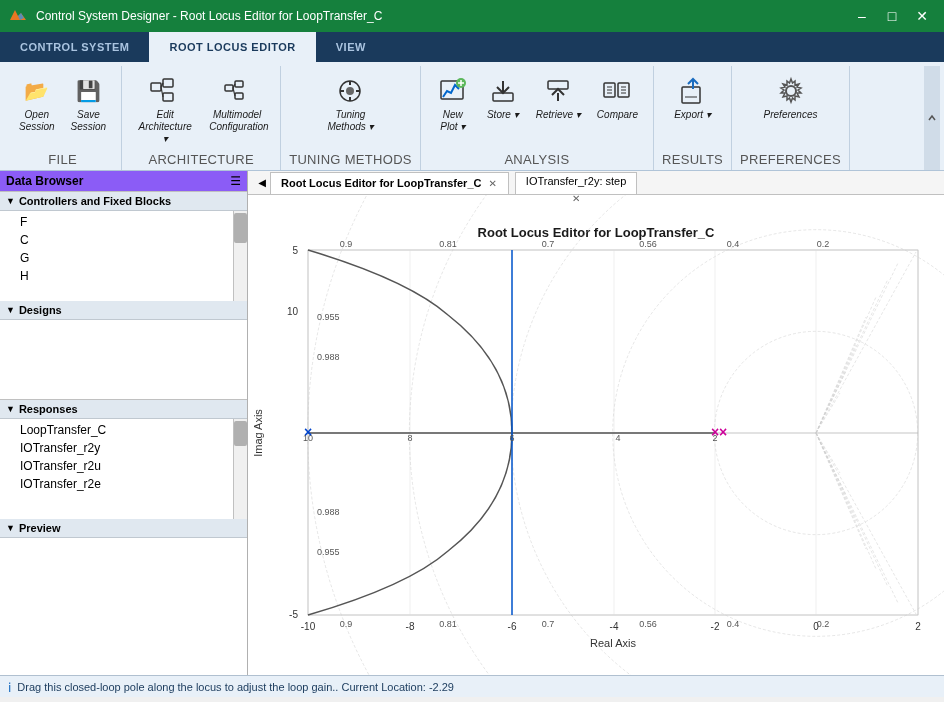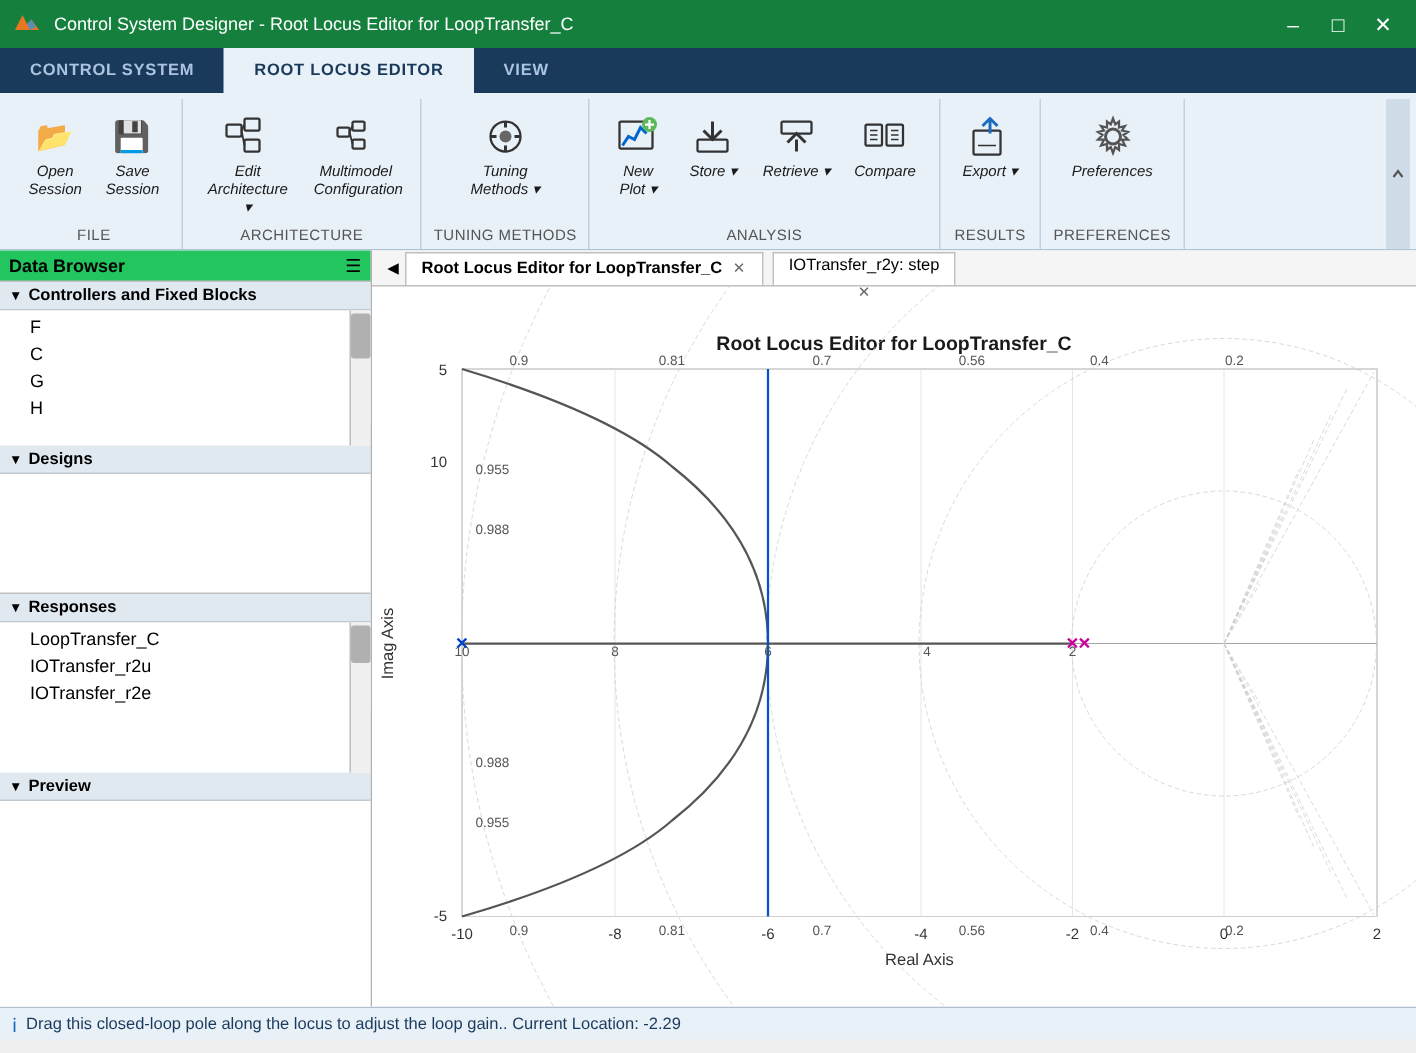--- a/index.html
+++ b/index.html
@@ -90,21 +90,21 @@
       color: #1a1a1a;
       gap: 2px;
     }
     .ribbon-icon {
       width: 32px; height: 32px;
       display: flex; align-items: center; justify-content: center;
       font-size: 20px;
     }
     .ribbon-label { font-size: 10px; line-height: 1.2; max-width: 56px; text-align: center; font-style: italic; }
     .ribbon-group-label {
-      font-size: 10px;
+      font-size: 13px;
       color: #555;
       padding: 2px 0 3px 0;
       text-transform: uppercase;
       letter-spacing: 0.3px;
     }
     .ribbon-collapse {
       width: 16px;
       background: #d0dce8;
       border: none;
       display: flex;
@@ -128,21 +128,21 @@
       background: white;
       border-right: 1px solid #b0b0b0;
       display: flex;
       flex-direction: column;
       flex-shrink: 0;
     }
     .data-browser-header {
       display: flex;
       align-items: center;
       justify-content: space-between;
-      background: #22c55e;
+      background: #8b5cf6;
       border-bottom: 1px solid #c0c0c0;
       padding: 3px 6px;
       font-size: 12px;
       font-weight: 600;
     }
     .section-header {
       display: flex;
       align-items: center;
       background: #e0e8f0;
       border-bottom: 1px solid #c0c8d0;
@@ -478,20 +478,21 @@
     </div>
     <div class="designs-section"></div>
 
     <div class="section-header">
       <span class="section-arrow">▼</span>
       <span>Responses</span>
     </div>
     <div class="section-content" style="height:100px;">
       <div class="item-list">
         <div class="list-item">LoopTransfer_C</div>
+        <div class="list-item">IOTransfer_r2y</div>
         <div class="list-item">IOTransfer_r2u</div>
         <div class="list-item">IOTransfer_r2e</div>
       </div>
       <div class="list-scrollbar">
         <div class="scroll-thumb" style="height:25px;margin-top:2px;"></div>
       </div>
     </div>
 
     <div class="section-header">
       <span class="section-arrow">▼</span>

